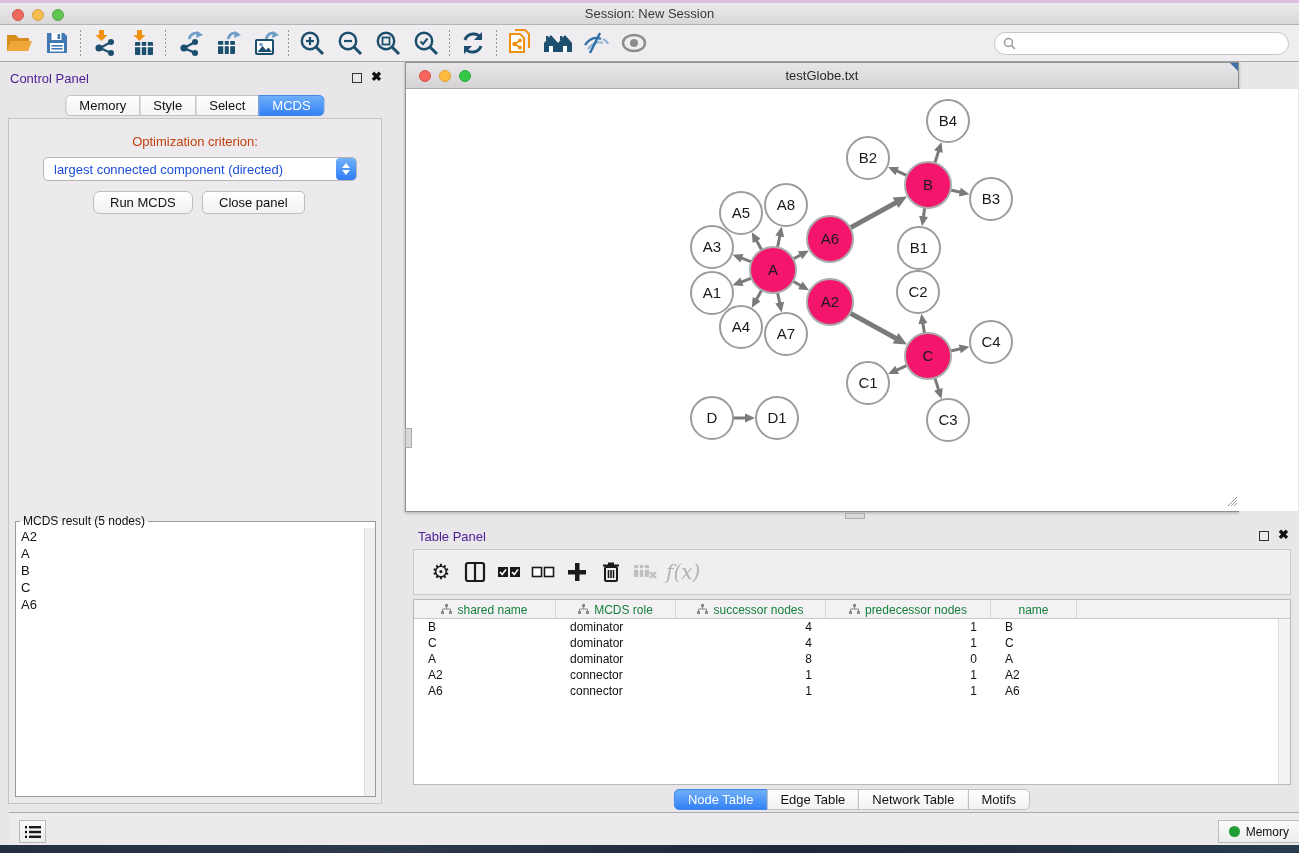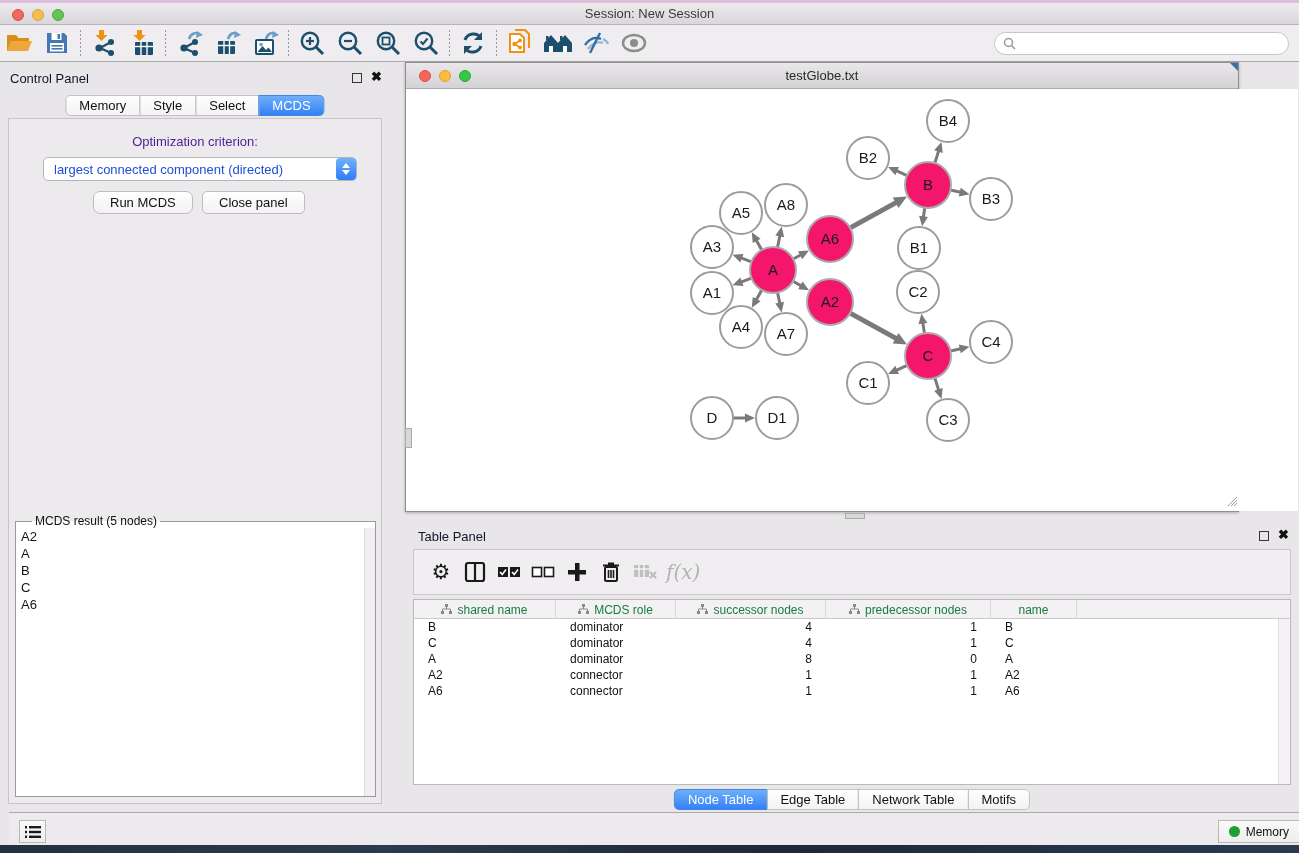--- a/index.html
+++ b/index.html
@@ -31,54 +31,54 @@
   .searchbox { position:absolute; right:10px; top:7px; width:295px; height:23px;
                background:#FFF; border:1px solid #C6C6C6; border-radius:12px;
                display:flex; align-items:center; padding-left:8px; }
   .searchbox input { border:none; outline:none; flex:1; height:18px; font-size:12px;
                      background:transparent; font-family:"Liberation Sans",sans-serif; }
 
   
   .control-panel { position:absolute; left:0; top:62px; width:390px; height:750px;
                    background:#E8E6E8; }
   .panel-header { position:absolute; left:0; top:0; width:100%; height:30px; }
-  .panel-header .ph-title { position:absolute; left:10px; top:9px; font-size:13px; color:#0f172a; }
+  .panel-header .ph-title { position:absolute; left:10px; top:9px; font-size:13px; color:#4c1d95; }
   .ph-float { position:absolute; top:11px; width:10px; height:10px; border:1.5px solid #333; cursor:pointer; }
   .ph-close { position:absolute; top:8px; font-size:13px; font-weight:bold; color:#111; cursor:pointer; line-height:14px; }
   .control-panel .ph-float { right:28px; } .control-panel .ph-close { right:8px; }
 
   .seg-tabs { position:absolute; display:inline-flex; }
   .cp-tabs { left:50%; transform:translateX(-50%); top:33px; }
   .seg-tab { height:21px; line-height:19px; padding:0 13px; font-size:13px; color:#111;
              background:linear-gradient(#FFFFFF,#F4F2F4); border:1px solid #C2C2C2;
              margin-left:-1px; cursor:pointer; }
   .seg-tab:first-child { border-radius:5px 0 0 5px; margin-left:0; }
   .seg-tab:last-child { border-radius:0 5px 5px 0; }
   .seg-tab.active { background:linear-gradient(#6FAFF9,#3381F6); color:#FFF; border-color:#3E87E8; }
 
   .cp-body { position:absolute; left:8px; top:56px; width:374px; height:686px;
              background:#ECEAEC; border:1px solid #C6C4C6; }
-  .opt-label { position:absolute; left:0; right:0; top:15px; text-align:center; font-size:13px; color:#4c1d95; }
+  .opt-label { position:absolute; left:0; right:0; top:15px; text-align:center; font-size:13px; color:#c2410c; }
   .dropdown { position:absolute; left:34px; top:38px; width:314px; height:24px; background:#FFF;
               border:1px solid #B5B5B5; border-radius:5px; display:flex; align-items:center; cursor:pointer; }
   .dropdown .dd-text { flex:1; font-size:13px; color:#1d4ed8; padding-left:10px; white-space:nowrap; }
   .dd-cap { width:20px; height:22px; margin-right:0; border-radius:4px;
             background:linear-gradient(#71B1FB,#2E7CF6); display:flex; flex-direction:column;
             align-items:center; justify-content:center; gap:2px; }
   .dd-cap .up { width:0; height:0; border-left:4px solid transparent; border-right:4px solid transparent; border-bottom:5px solid #FFF; }
   .dd-cap .down { width:0; height:0; border-left:4px solid transparent; border-right:4px solid transparent; border-top:5px solid #FFF; }
   .btn { position:absolute; height:23px; background:linear-gradient(#FFFFFF,#F3F1F3);
          border:1px solid #BDBDBD; border-radius:5px; font-size:13px; color:#111;
          font-family:"Liberation Sans",sans-serif; cursor:pointer; padding:0 16px; }
   .btn-run { left:84px; top:72px;border-radius:7px; }
   .btn-close { left:193px; top:72px; }
 
   .result-box { position:absolute; left:6px; top:395px; width:361px; height:283px;
                 border:1px solid #9A9A9A; background:#FFF; }
-  .result-box legend { font-size:12px; color:#111; margin-left:16px; padding:0 3px; background:transparent; }
+  .result-box legend { font-size:12px; color:#111; margin-left:4px; padding:0 3px; background:transparent; }
   .result-list { position:absolute; left:0; top:0; right:11px; bottom:0; overflow:hidden; }
   .result-item { font-size:13px; color:#111; padding:1px 0 1px 5px; line-height:15px; }
   .result-scroll { position:absolute; right:0; top:0; width:11px; bottom:0;
                    background:#F0EEF0; border-left:1px solid #DCDCDC; }
 
   
   .net-window { position:absolute; left:405px; top:62px; width:834px; height:450px;
                 background:#FFF; border:1px solid #8E8E8E; box-shadow:0 1px 3px rgba(0,0,0,0.25); }
   .net-titlebar { position:absolute; left:0; top:0; width:100%; height:26px;
                   background:linear-gradient(#E9E7E9,#D4D2D4); border-bottom:1px solid #ACAAAC; }

